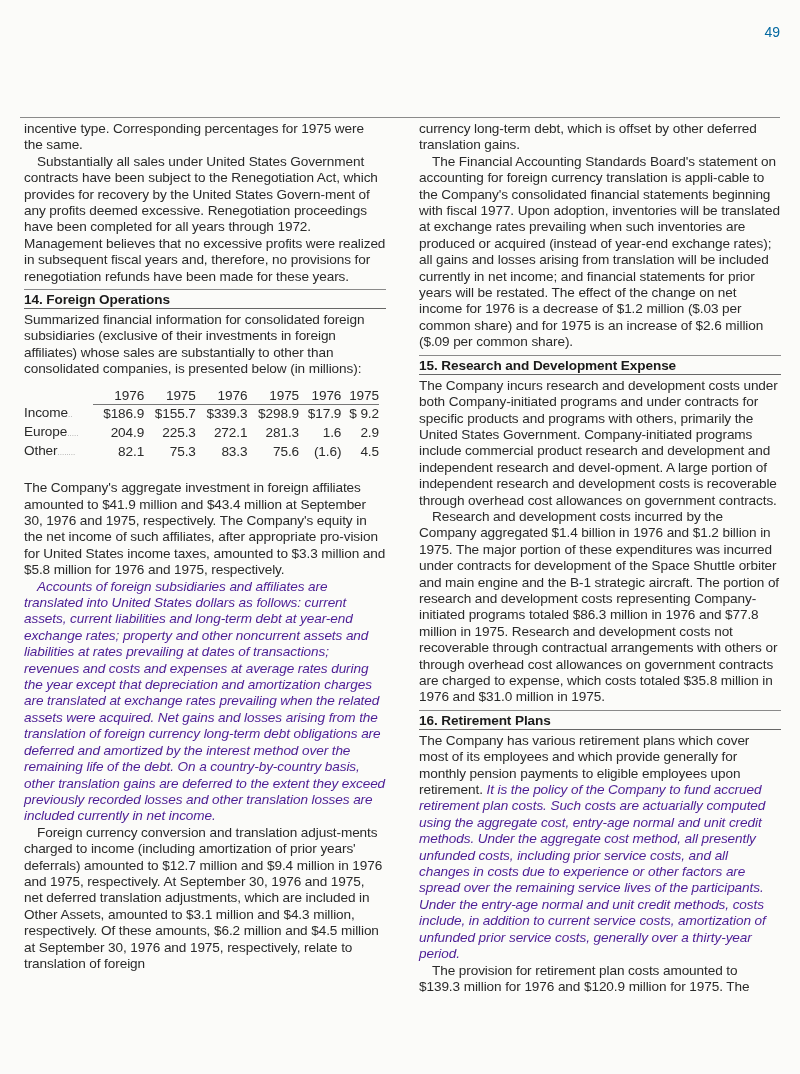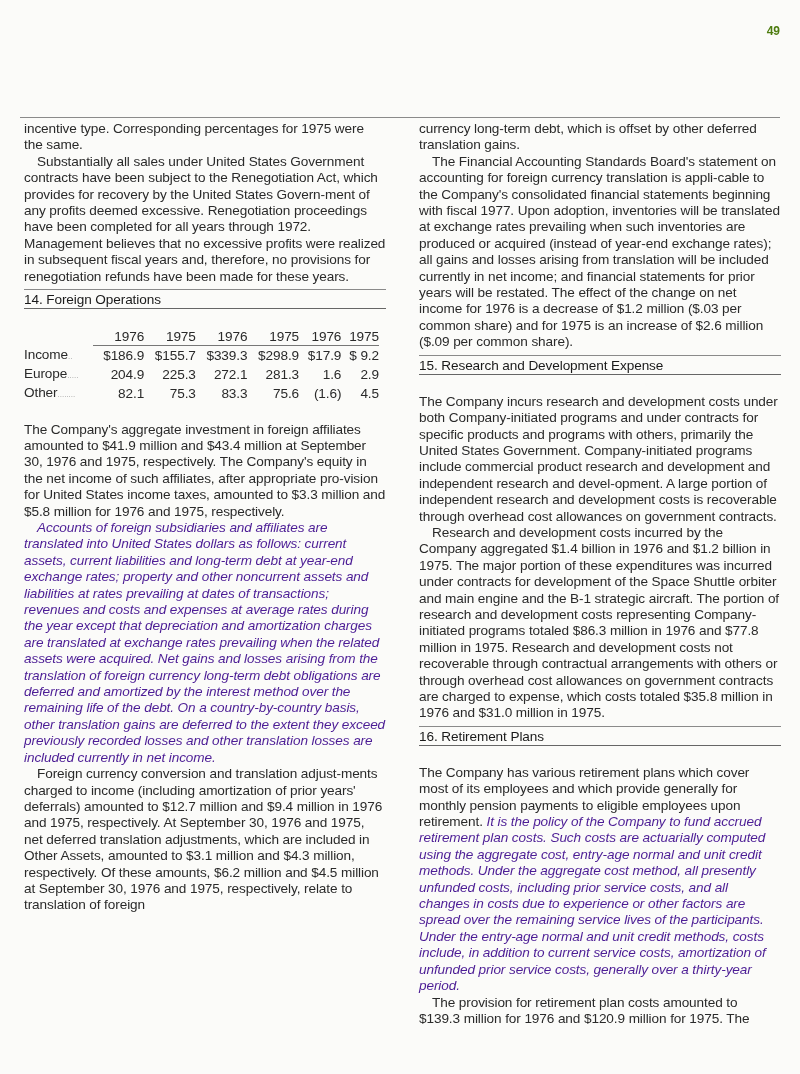--- a/index.html
+++ b/index.html
@@ -1,27 +1,27 @@
 <!DOCTYPE html>
 <html><head>
   <meta charset="utf-8">
   <style>
     * { box-sizing: border-box; margin: 0; padding: 0; }
     html, body { width: 800px; height: 1074px; background: #fbfbf9; overflow: hidden; }
     body { position: relative; font-family: "Liberation Sans", sans-serif; color: #2a2a2a; }
-    .page-number { position: absolute; top: 24px; right: 20px; font-size: 12px; color: #4d7c0f; font-weight: bold; }
+    .page-number { position: absolute; top: 24px; right: 20px; font-size: 14px; color: #0369a1; }
     .top-rule { position: absolute; top: 117px; left: 20px; width: 760px; height: 1px; background: #8a8a8a; }
     .col { position: absolute; top: 121px; width: 362px; font-size: 13.6px; line-height: 16.4px; letter-spacing: -0.1px; }
     .col-left { left: 24px; }
     .col-right { left: 419px; width: 362px; }
     p { margin: 0; }
     p.indent { text-indent: 13px; }
     .it { font-style: italic; color: #4c1d95; }
     .section-rule { height: 1px; background: #8a8a8a; margin-top: 4px; }
-    .section-head { font-weight: normal; font-size: 13.6px; line-height: 17px; padding-top: 1px; border-bottom: 1px solid #666; margin-bottom: 19px; color: #1a1a1a; }
+    .section-head { font-weight: bold; font-size: 13.6px; line-height: 17px; padding-top: 1px; border-bottom: 1px solid #666; margin-bottom: 3px; color: #1a1a1a; }
     table.fin { border-collapse: collapse; margin-top: 9px; margin-left: 0; width: 355px; font-size: 13.6px; }
     table.fin td, table.fin th { padding: 0 0 0 0; line-height: 17px; font-weight: normal; text-align: right; white-space: nowrap; }
     table.fin .grp th { text-align: center; padding: 0 2px; }
     table.fin .grp th span { display: block; border-bottom: 1px solid #777; margin: 0 3px; }
     table.fin .yr th { border-bottom: 1px solid #777; }
     table.fin td.lbl, table.fin th.lbl { text-align: left; }
     .dots { color: #999; font-size: 8px; letter-spacing: 0; }
     table.fin tr.total td { border-top: 1px solid #777; border-bottom: 3px double #888; }
     .gap-after-table { height: 19px; }
   </style>
@@ -29,20 +29,21 @@
 <body>
 
 <div class="page-number">49</div>
 <div class="top-rule"></div>
 
 <div class="col col-left">
   <p>incentive type. Corresponding percentages for 1975 were the same.</p>
   <p class="indent">Substantially all sales under United States Government contracts have been subject to the Renegotiation Act, which provides for recovery by the United States Govern-ment of any profits deemed excessive. Renegotiation proceedings have been completed for all years through 1972. Management believes that no excessive profits were realized in subsequent fiscal years and, therefore, no provisions for renegotiation refunds have been made for these years.</p>
   <div class="section-rule"></div>
   <div class="section-head">14. Foreign Operations</div>
+  <p>Summarized financial information for consolidated foreign subsidiaries (exclusive of their investments in foreign affiliates) whose sales are substantially to other than consolidated companies, is presented below (in millions):</p>
 
   <table class="fin">
     <tbody>
     <tr class="yr">
       <th class="lbl" style="border-bottom:none"></th>
       <th>1976</th>
       <th>1975</th>
       <th>1976</th>
       <th>1975</th>
       <th>1976</th>

